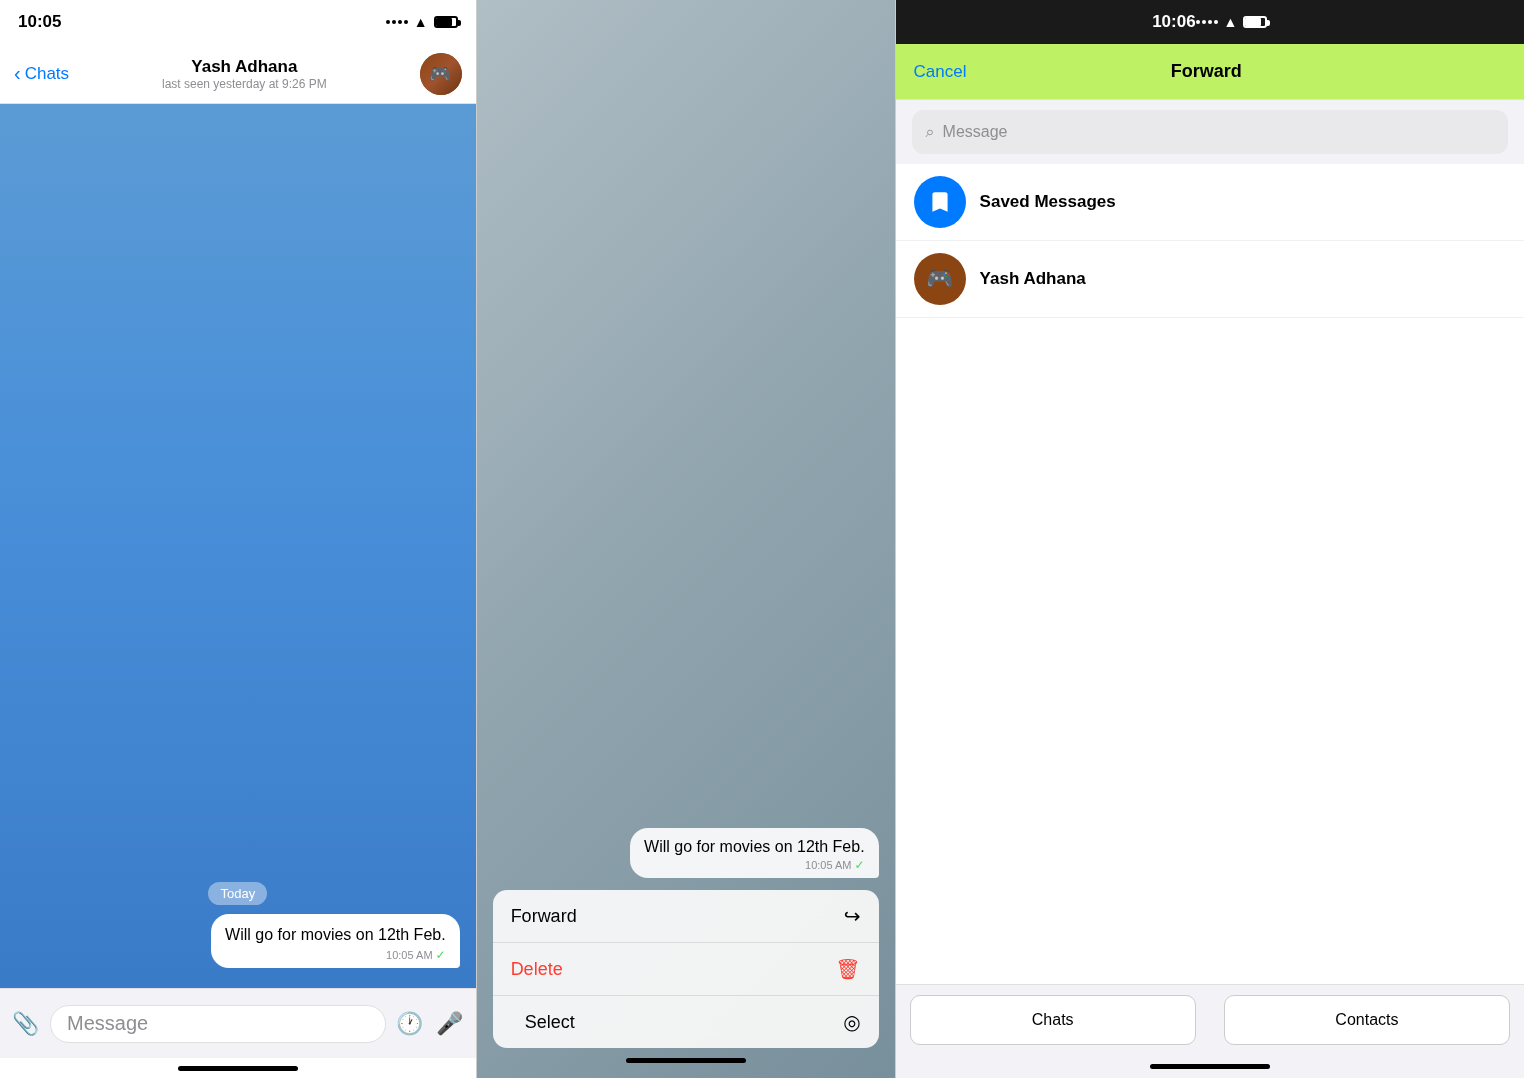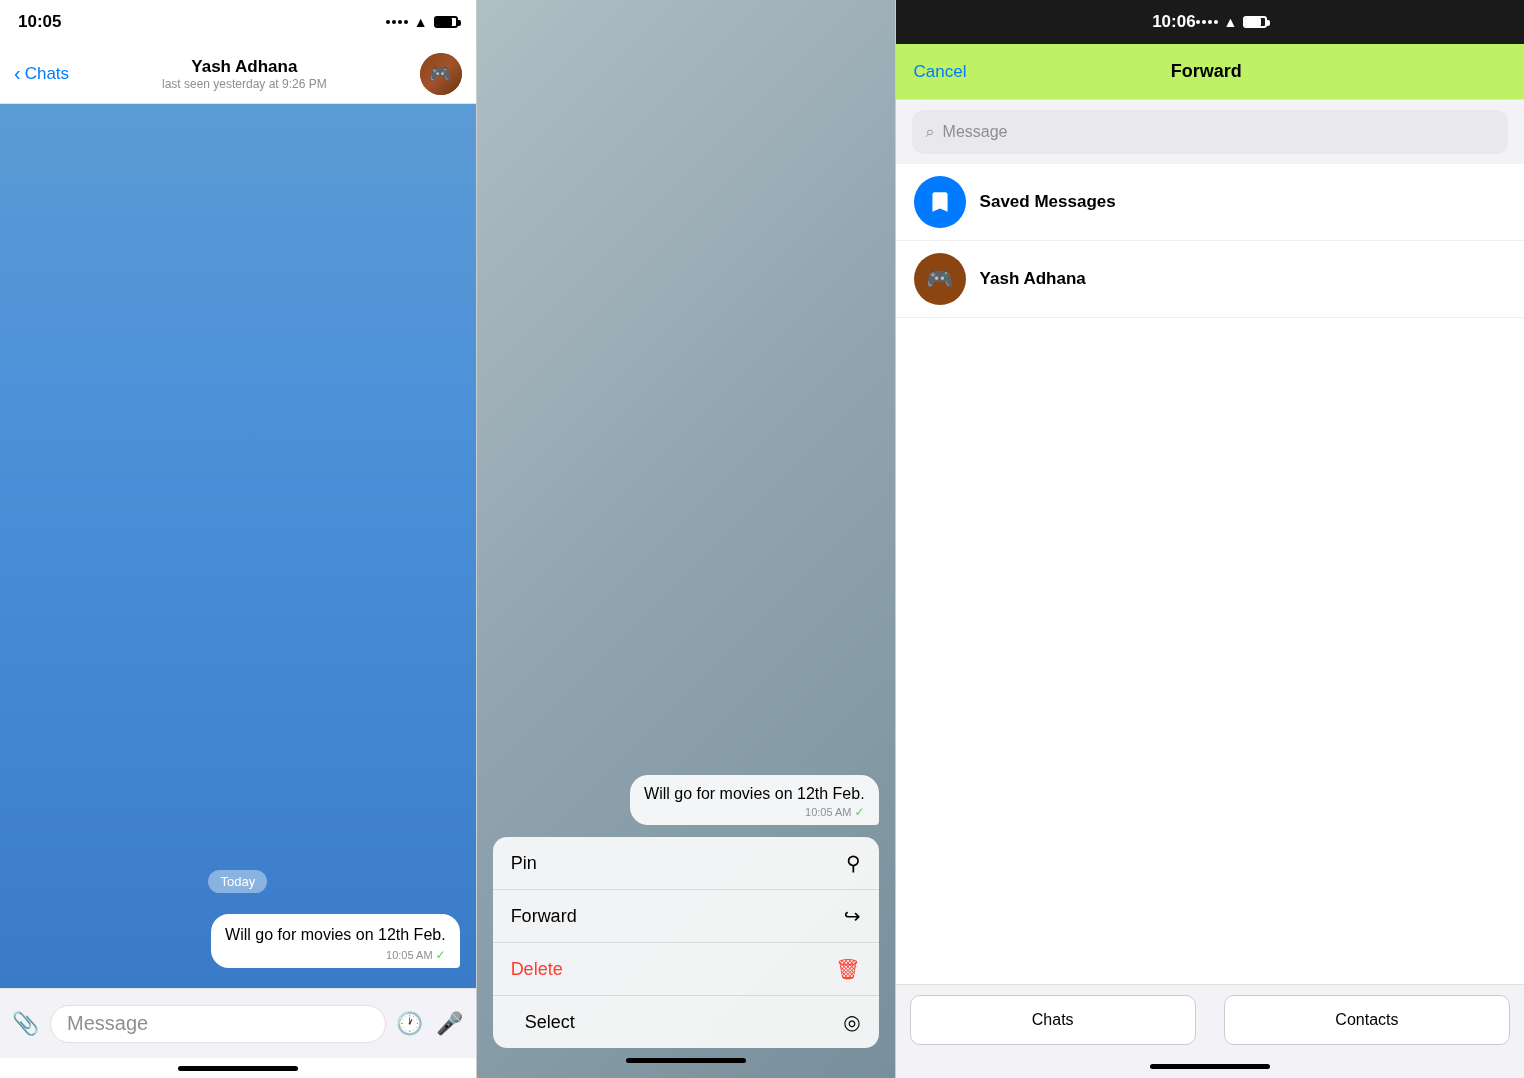--- a/index.html
+++ b/index.html
@@ -97,21 +97,20 @@
     }
 
     .chat-area {
       flex: 1;
       background: linear-gradient(to bottom, #5B9BD5 0%, #4A90D9 40%, #3A7BC8 100%);
       display: flex;
       flex-direction: column;
       justify-content: flex-end;
       padding: 16px;
       overflow: hidden;
-      gap: 12px;
     }
 
     .date-badge {
       text-align: center;
       margin-bottom: 12px;
     }
     .date-badge span {
       background: rgba(255,255,255,0.4);
       color: #fff;
       font-size: 13px;
@@ -559,24 +558,20 @@
     <div class="message-preview">
       <div class="message-preview-text">Will go for movies on 12th Feb.</div>
       <div class="message-preview-meta">
         <span class="message-preview-time">10:05 AM</span>
         <span class="message-preview-check">✓</span>
       </div>
     </div>
 
     <div class="context-menu">
       <div class="context-item">
-        <span class="context-item-label">Pin</span>
-        <span class="context-item-icon">⚲</span>
-      </div>
-      <div class="context-item">
         <span class="context-item-label">Forward</span>
         <span class="context-item-icon">↪</span>
       </div>
       <div class="context-item">
         <span class="context-item-label delete">Delete</span>
         <span class="context-item-icon delete">🗑</span>
       </div>
       <div class="context-item">
         <span class="context-item-label">Select</span>
         <span class="context-item-icon">◎</span>

